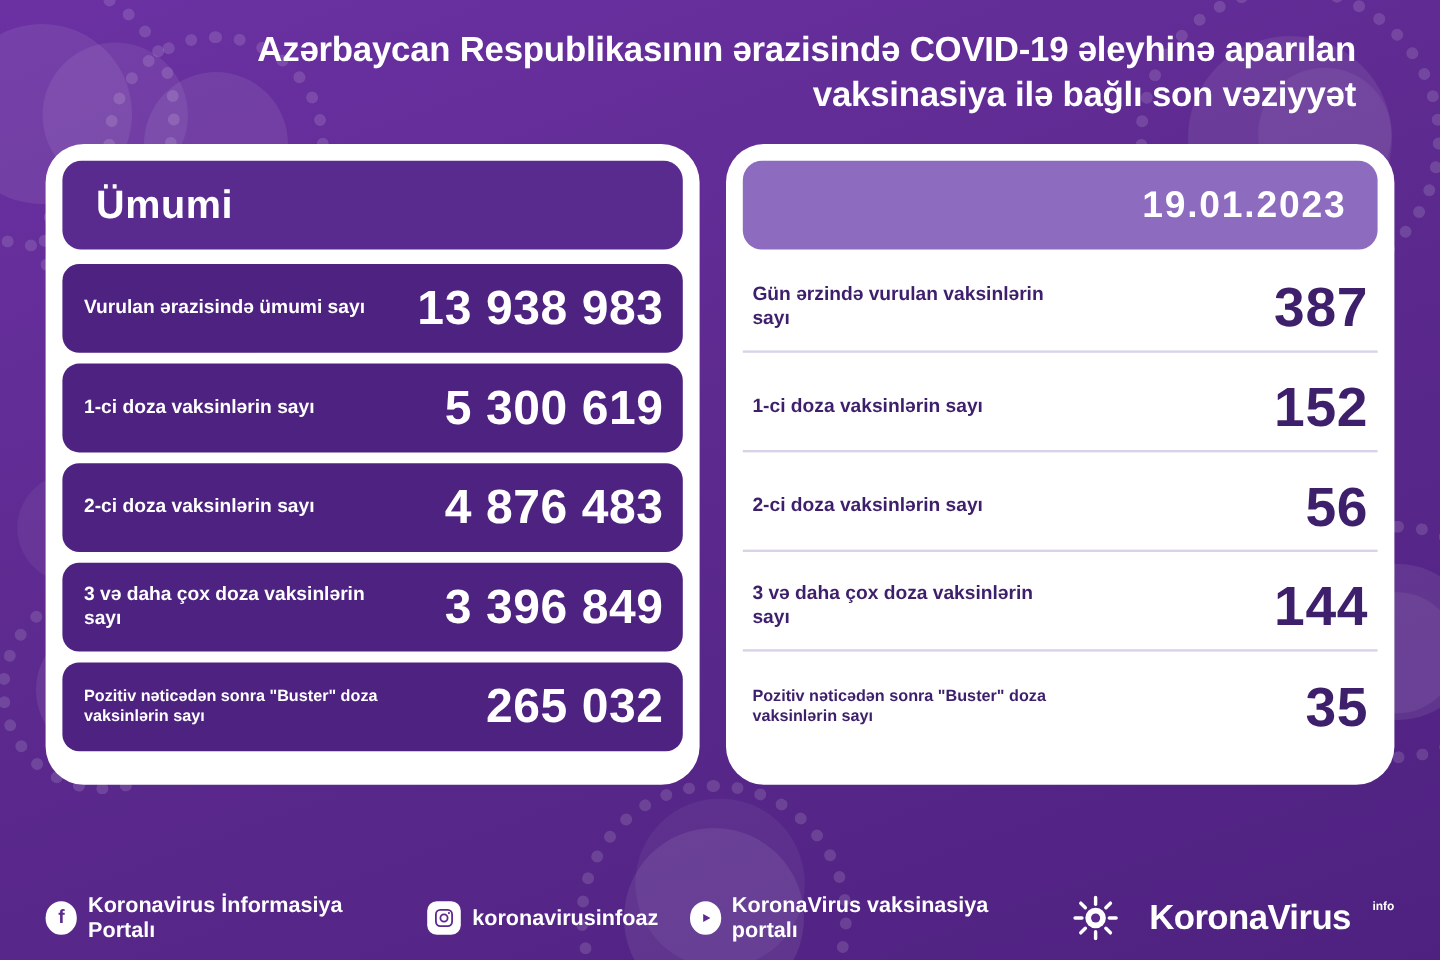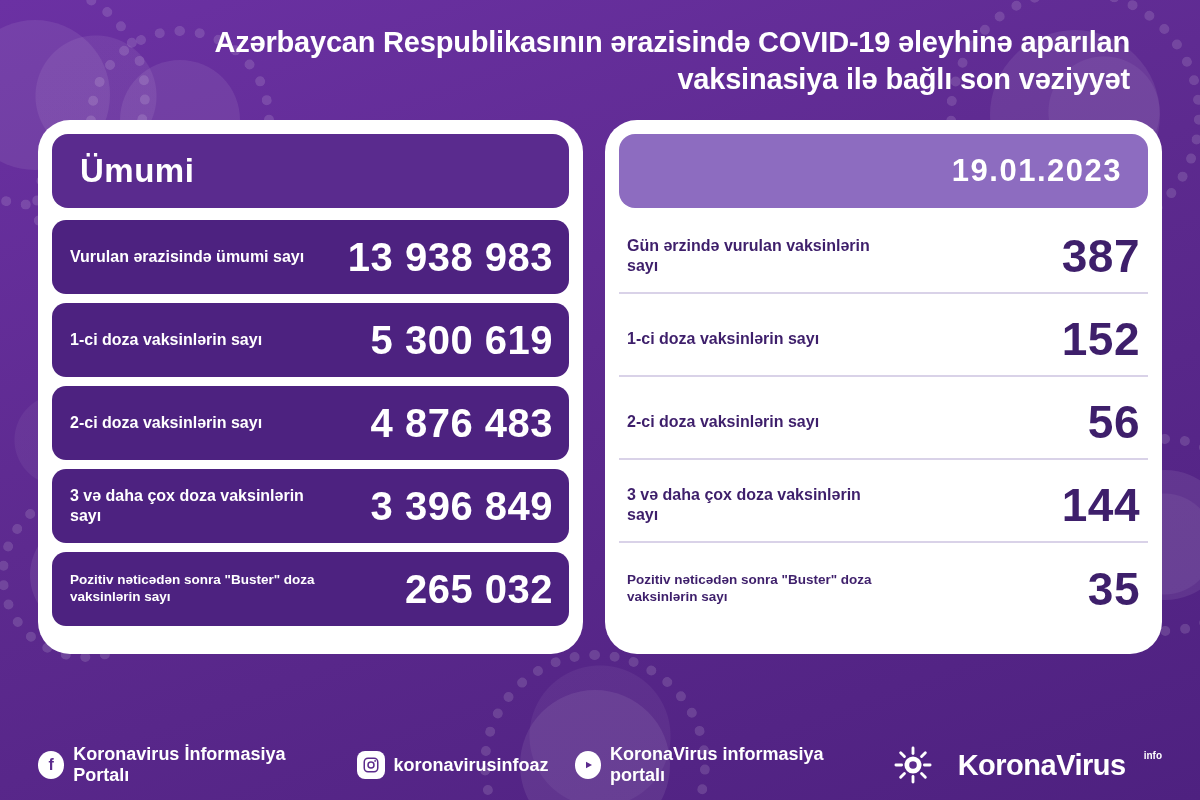--- a/index.html
+++ b/index.html
@@ -289,21 +289,21 @@
       </span>
       <span class="txt">koronavirusinfoaz</span>
     </div>
 
     <div class="social">
       <span class="badge">
         <svg width="16" height="16" viewBox="0 0 24 24">
           <polygon points="9,7 18,12 9,17" fill="#5b2a8c"></polygon>
         </svg>
       </span>
-      <span class="txt">KoronaVirus informasiya portalı</span>
+      <span class="txt">KoronaVirus vaksinasiya portalı</span>
     </div>
 
     <div class="brand">
       <span class="sun">
         <svg width="38" height="38" viewBox="0 0 40 40">
           <circle cx="20" cy="20" r="9" fill="#ffffff"></circle>
           <circle cx="20" cy="20" r="4" fill="#5b2a8c"></circle>
           <g stroke="#ffffff" stroke-width="3" stroke-linecap="round">
             <line x1="20" y1="2" x2="20" y2="8"></line>
             <line x1="20" y1="32" x2="20" y2="38"></line>

